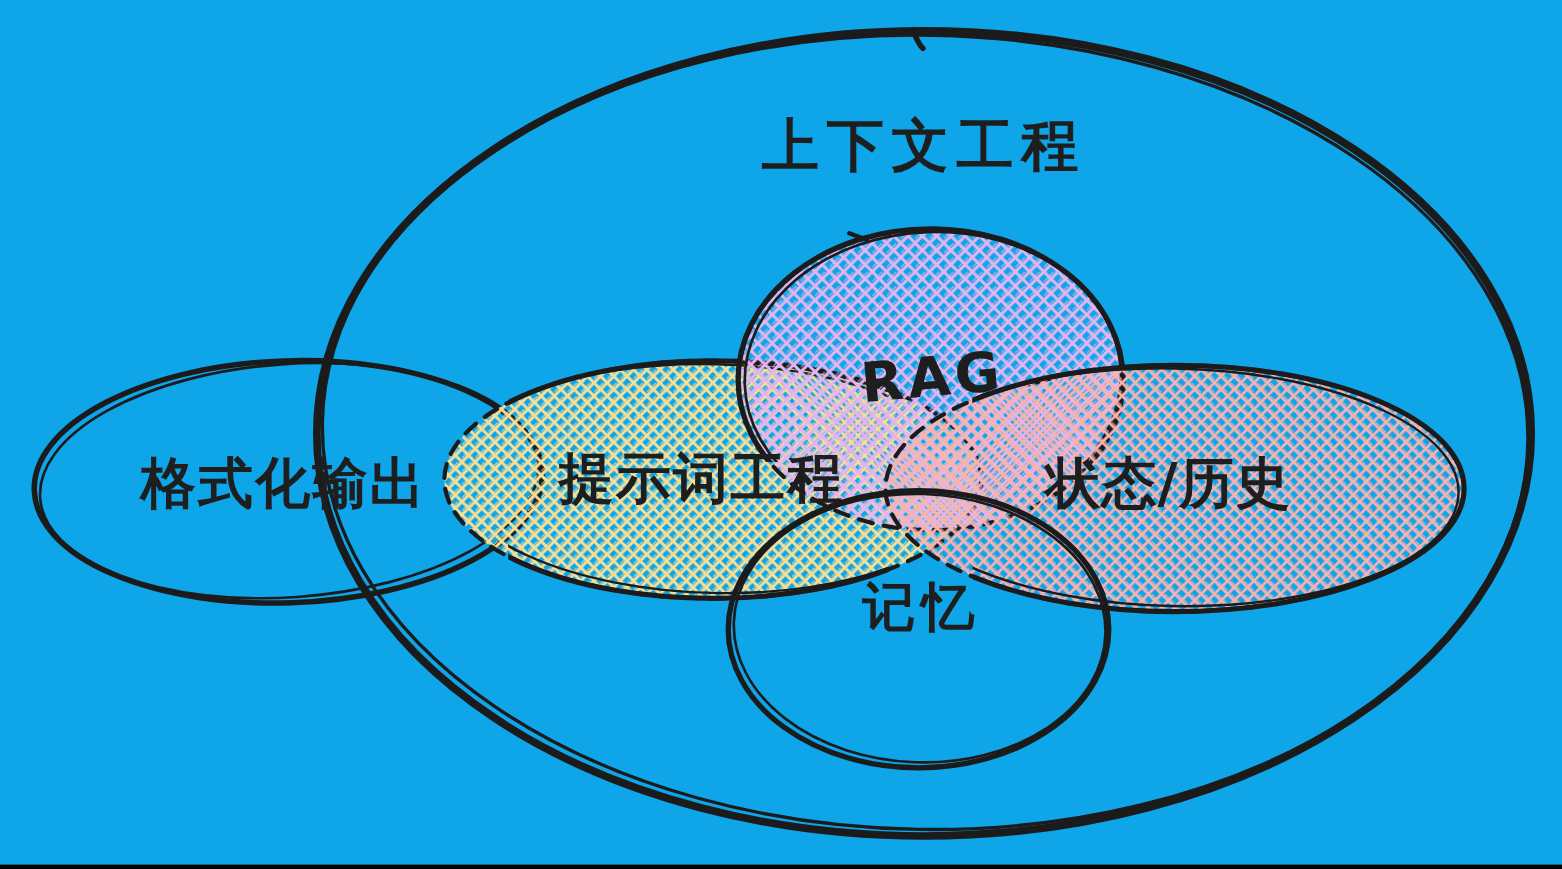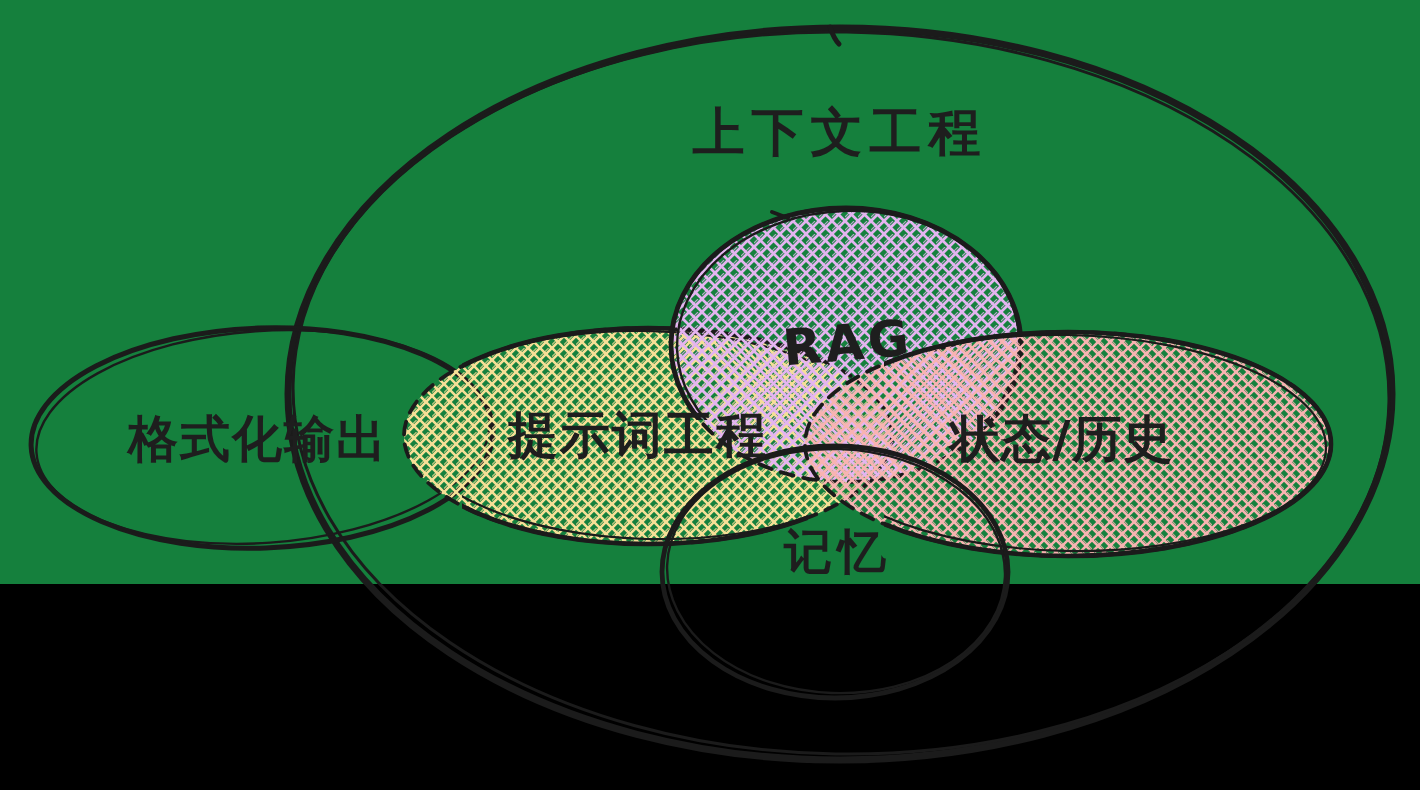--- a/index.html
+++ b/index.html
@@ -6,22 +6,22 @@
     margin: 0;
     padding: 0;
     background: #000000;
     width: 1420px;
     height: 790px;
     overflow: hidden;
   }
   .stage {
     position: relative;
     width: 1420px;
-    height: 584px;
-    background: #15803d;
+    height: 786px;
+    background: #0ea5e9;
   }
   svg { display: block; }
   .venn-label {
     font-family: "DejaVu Sans", sans-serif;
     font-weight: bold;
     fill: #1e1e1e;
   }
   .outline { fill: none; stroke: #1b1b1b; stroke-linecap: round; }
   .outline-thin { fill: none; stroke: #1b1b1b; stroke-linecap: round; }
   .outline-dashed { fill: none; stroke: #1b1b1b; stroke-linecap: round; stroke-dasharray: 13 10; }

